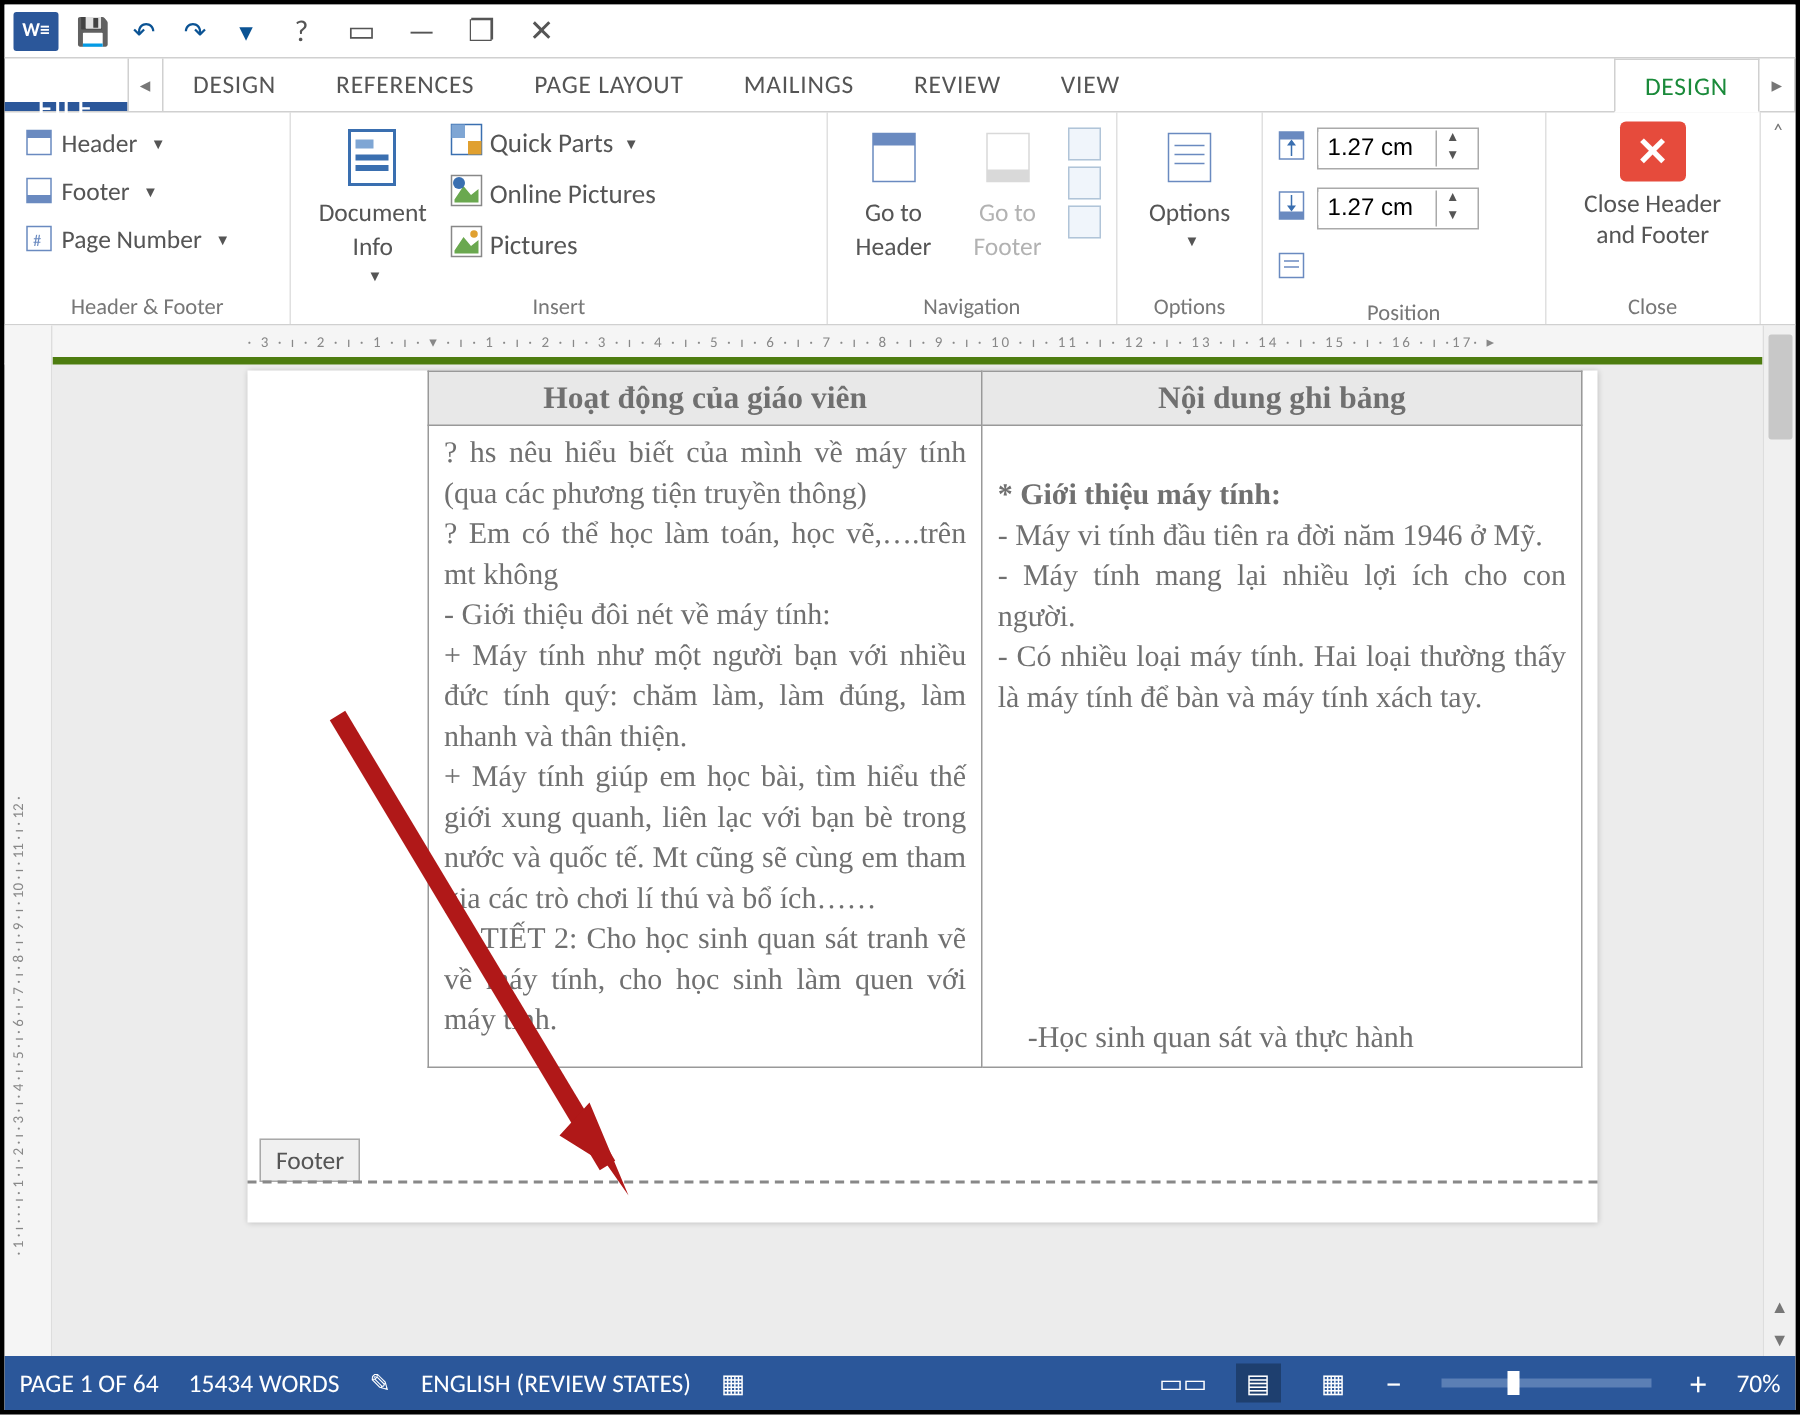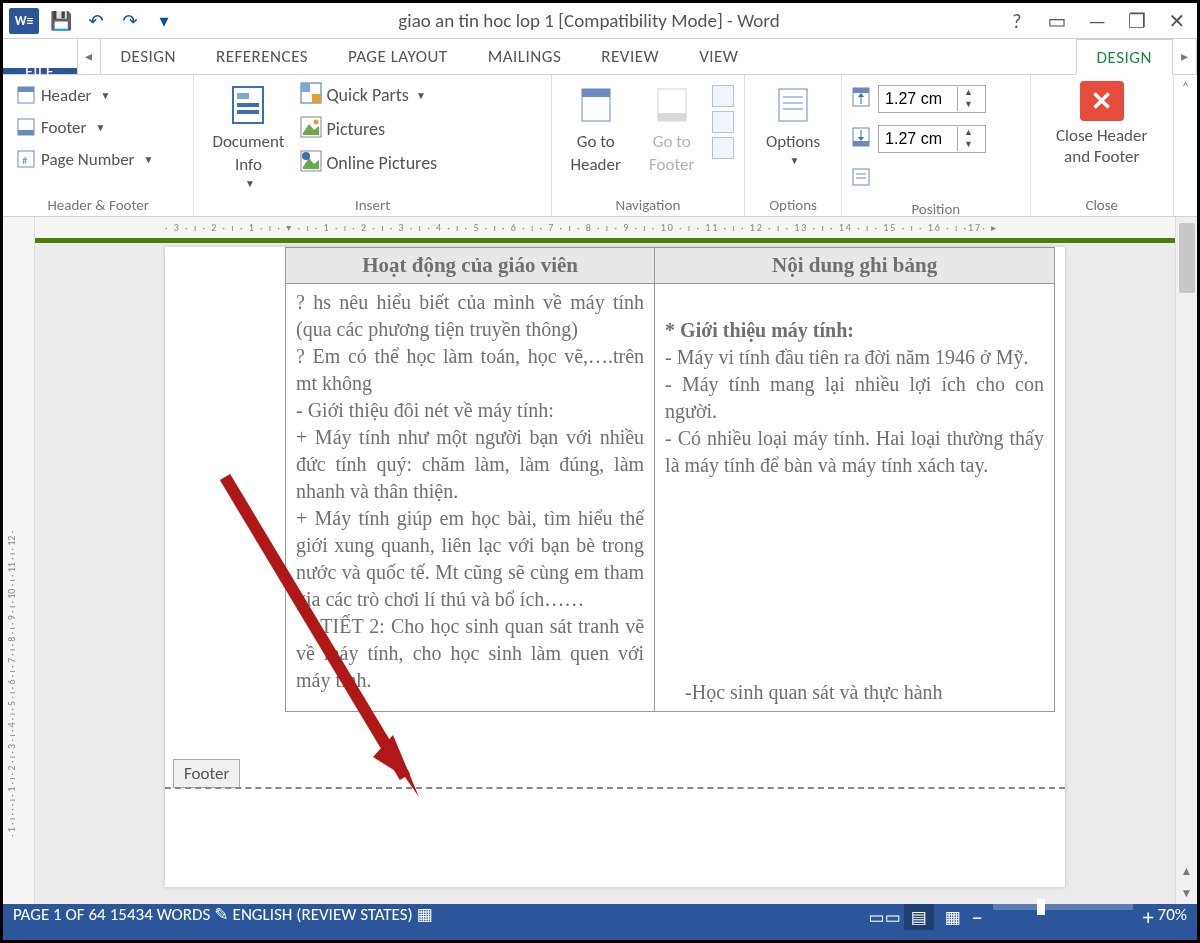--- a/index.html
+++ b/index.html
@@ -33,21 +33,21 @@
     height: 36px; display:flex; align-items:stretch;
     border-bottom: 1px solid #d0d0d0;
     font-size: 17px; color:#555;
     position:relative;
   }
   .ribbon-tabs .tab {
     padding: 0 20px; display:flex; align-items:center;
     cursor:pointer; letter-spacing:0.5px;
   }
   .ribbon-tabs .tab.file {
-    background:#2b579a; color:#fff; font-size:17px;
+    background:#2b579a; color:#fff; font-size:22px;
     padding: 0 22px;
     margin-top: 29px;
   }
   .ribbon-tabs .tab.active {
     color:#1a8a3a; border:1px solid #d0d0d0; border-bottom:1px solid #fff;
     margin-bottom:-1px; background:#fff;
   }
   .ribbon-tabs .nav-arrow{
     width:24px;display:flex;align-items:center;justify-content:center;
     font-size:14px;color:#777;border-left:1px solid #d0d0d0;border-right:1px solid #d0d0d0;
@@ -97,35 +97,35 @@
   .close-group{width:148px;}
   .close-btn{display:flex;flex-direction:column;align-items:center;font-size:17px;color:#555;padding-top:2px;}
   .close-x{width:44px;height:40px;background:#e64b3c;border-radius:4px;color:#fff;display:flex;align-items:center;justify-content:center;font-size:26px;font-weight:bold;margin-bottom:4px;}
   .collapse{width:24px;display:flex;align-items:flex-start;justify-content:center;color:#777;font-size:14px;padding-top:4px;}
   
   .workspace{position:relative;height:calc(943px - 36px - 36px - 142px - 36px - 6px);display:flex;}
   .vruler{width:32px;background:#f5f5f5;border-right:1px solid #ddd;font-size:10px;color:#888;position:relative;overflow:hidden;}
   .vruler .lab{position:absolute;left:2px;transform:rotate(-90deg);transform-origin:left top;white-space:nowrap;}
   .doc-wrap{flex:1;background:#ececec;position:relative;overflow:hidden;}
   .hruler{height:26px;background:#f5f5f5;border-bottom:5px solid #4d7c0f;font-size:10px;color:#888;display:flex;align-items:center;padding-left:130px;white-space:nowrap;letter-spacing:2px;}
-  .page{position:absolute;left:130px;top:30px;width:900px;height:640px;background:#fff;box-shadow:0 0 4px rgba(0,0,0,.2);}
+  .page{position:absolute;left:130px;top:30px;width:900px;height:568px;background:#fff;box-shadow:0 0 4px rgba(0,0,0,.2);}
   .doc-table{position:absolute;left:120px;top:0;width:770px;border-collapse:collapse;font-family:"Times New Roman",serif;font-size:20px;color:#707070;}
   .doc-table th,.doc-table td{border:1px solid #999;padding:5px 10px;vertical-align:top;}
   .doc-table th{background:#e8e8e8;font-weight:bold;text-align:center;font-size:21px;}
   .doc-table td{text-align:justify;line-height:1.35;}
   .footer-tab{position:absolute;left:8px;top:512px;background:#f0f0f0;border:1px solid #a9a9a9;padding:3px 10px;font-size:17px;color:#555;}
   .footer-line{position:absolute;left:0;right:0;top:540px;border-top:2px dashed #888;}
   
   .arrow{position:absolute;left:40px;top:210px;pointer-events:none;}
   
   .vscroll{width:22px;background:#f0f0f0;display:flex;flex-direction:column;align-items:center;border-left:1px solid #ddd;}
   .vscroll .thumb{width:16px;height:70px;background:#c8c8c8;margin-top:6px;border-radius:2px;}
   .vscroll .arrowbtn{height:22px;display:flex;align-items:center;justify-content:center;color:#777;font-size:12px;}
   
-  .statusbar{height:36px;background:#2b579a;color:#fff;display:flex;align-items:flex-start;font-size:17px;padding:0 10px;gap:4px;}
+  .statusbar{height:36px;background:#2b579a;color:#fff;display:flex;align-items:center;font-size:17px;padding:0 10px;gap:20px;}
   .statusbar .spacer{flex:1;}
   .viewbtn{width:30px;height:26px;display:flex;align-items:center;justify-content:center;}
   .viewbtn.active{background:#1e3f6f;}
   .zoom-slider{width:140px;height:6px;background:#5b7fb5;position:relative;margin:0 6px;}
   .zoom-slider .zthumb{position:absolute;left:32%;top:-5px;width:8px;height:16px;background:#fff;}
   
   .ruler-corner{position:absolute;left:0;top:0;width:32px;height:26px;background:#f5f5f5;border-right:1px solid #ddd;border-bottom:1px solid #ddd;display:flex;align-items:center;justify-content:center;font-size:12px;color:#888;}
 </style>
 </head>
 <body>
@@ -137,21 +137,20 @@
     </div>
   <div class="qat-btn">
       <span>↶</span>
     </div>
   <div class="qat-btn">
       <span>↷</span>
     </div>
   <div class="qat-btn">
       <span>▾</span>
     </div>
-  <div class="title">giao an tin hoc lop 1 [Compatibility Mode] - Word</div>
   <div class="win-btn">?</div>
   <div class="win-btn">▭</div>
   <div class="win-btn">—</div>
   <div class="win-btn">❐</div>
   <div class="win-btn">✕</div>
 </div>
 
 <div class="ribbon-tabs">
   <div class="tab file">FILE</div>
   <div class="nav-arrow">◂</div>
@@ -224,31 +223,31 @@
                 <rect x="1" y="1" width="9" height="9" fill="#7fa6d4"></rect>
                 <rect x="12" y="12" width="9" height="9" fill="#e0a030"></rect>
               </svg></span>
           <span>Quick Parts</span>
             <span class="dd">▼</span>
         </div>
         <div class="small-btn">
           <span><svg width="22" height="22">
                 <rect x="1" y="1" width="20" height="20" fill="#fff" stroke="#888"></rect>
                 <polygon points="3,17 9,8 14,14 19,10 19,19 3,19" fill="#6aa84f"></polygon>
-                <circle cx="16" cy="6" r="2.5" fill="#e0a030"></circle>
-              </svg></span>
-          <span>Pictures</span>
+                <circle cx="6" cy="6" r="4" fill="#3a6fb0"></circle>
+              </svg></span>
+          <span>Online Pictures</span>
         </div>
         <div class="small-btn">
           <span><svg width="22" height="22">
                 <rect x="1" y="1" width="20" height="20" fill="#fff" stroke="#888"></rect>
                 <polygon points="3,17 9,8 14,14 19,10 19,19 3,19" fill="#6aa84f"></polygon>
-                <circle cx="6" cy="6" r="4" fill="#3a6fb0"></circle>
-              </svg></span>
-          <span>Online Pictures</span>
+                <circle cx="16" cy="6" r="2.5" fill="#e0a030"></circle>
+              </svg></span>
+          <span>Pictures</span>
         </div>
       </div>
     </div>
     <div class="group-label">Insert</div>
   </div>
 
   <div class="group nav-group">
     <div class="nav-row">
       <div class="big-btn" style="width:72px">
         <div class="big-icon">

